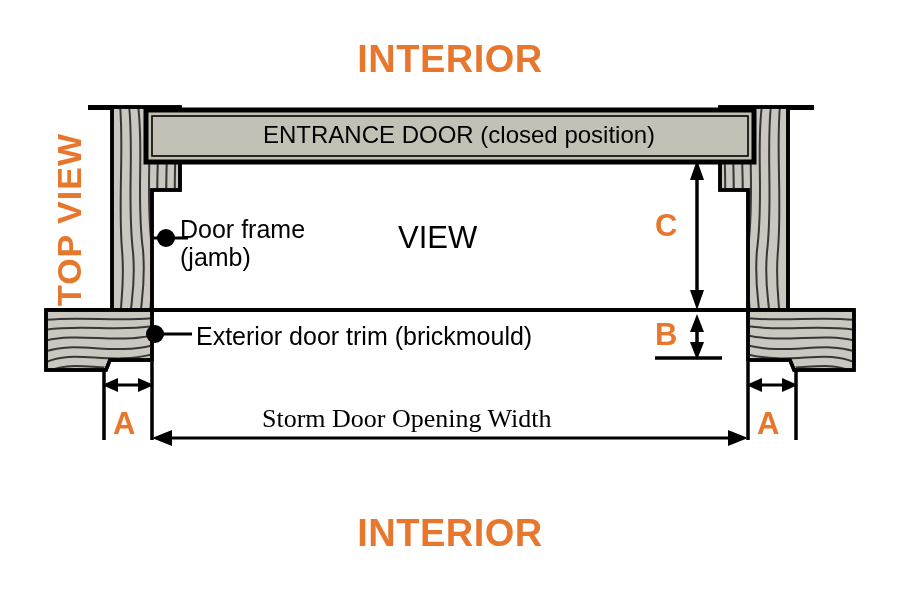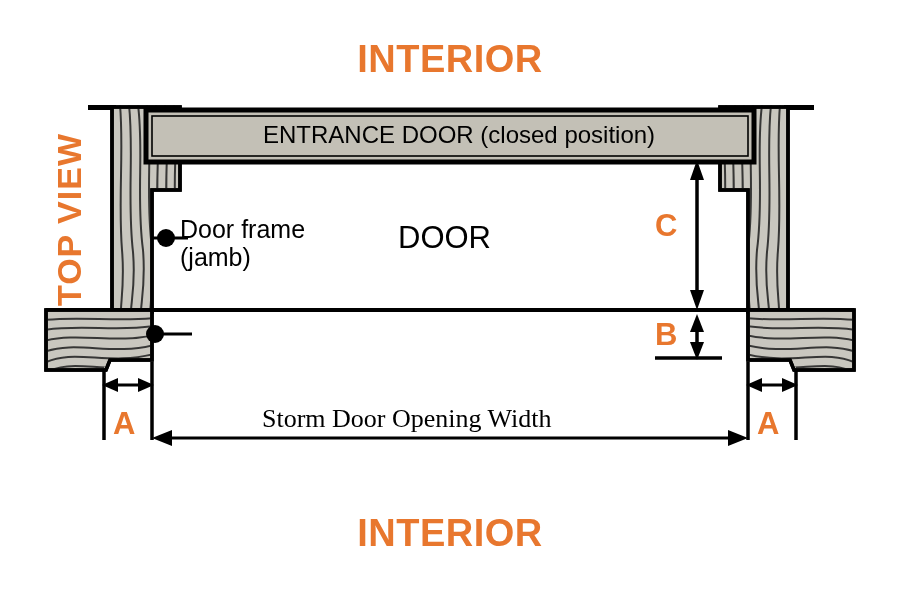--- a/index.html
+++ b/index.html
@@ -178,22 +178,23 @@
 
   <div class="hdr" id="exterior-label">INTERIOR</div>
 
   <div id="topview-label">TOP VIEW</div>
 
   <div class="lbl" id="door-caption">ENTRANCE DOOR (closed position)</div>
 
   <div class="lbl" id="jamb-caption">Door frame
 (jamb)</div>
 
-  <div class="lbl" id="sill-caption">DOOR</div>
-
+  <div class="lbl" id="sill-caption">VIEW</div>
+
+  <div class="lbl" id="brick-caption">Exterior door trim (brickmould)</div>
 
   <div class="lbl" id="width-caption">Storm Door Opening Width</div>
 
 
   <div class="dim" id="dim-c">C</div>
 
   <div class="dim" id="dim-b">B</div>
 
   <div class="dim" id="dim-a-left">A</div>
 

